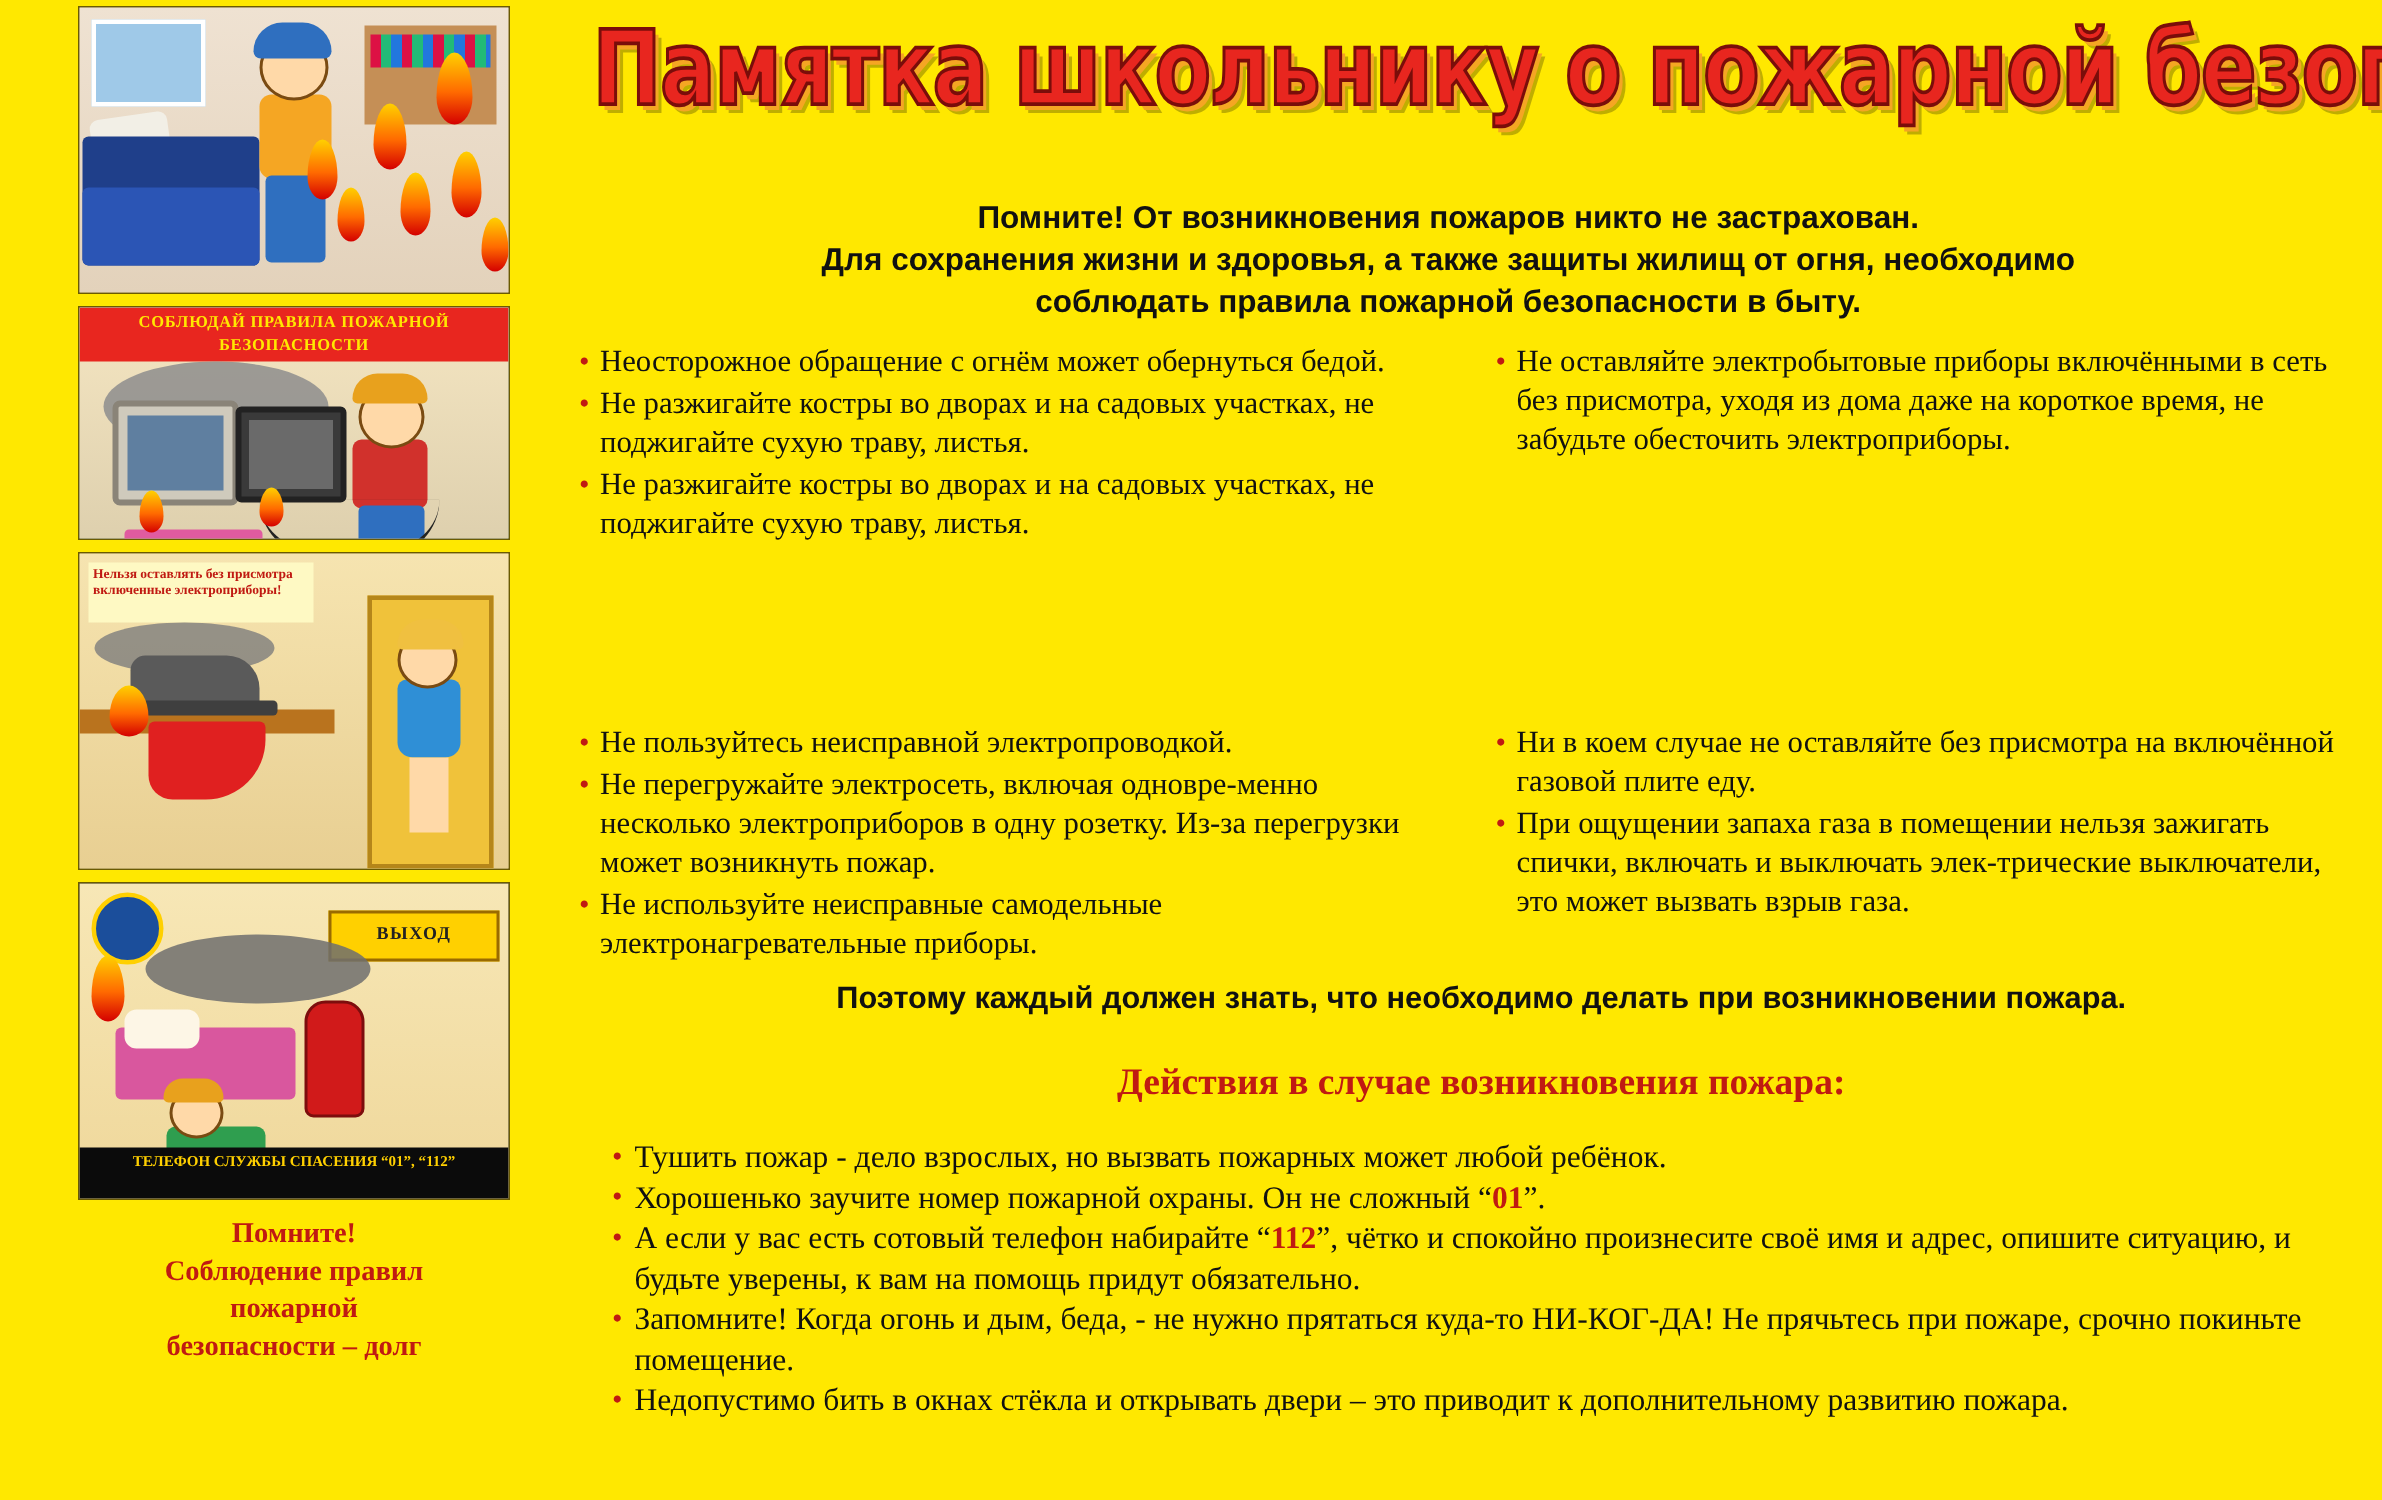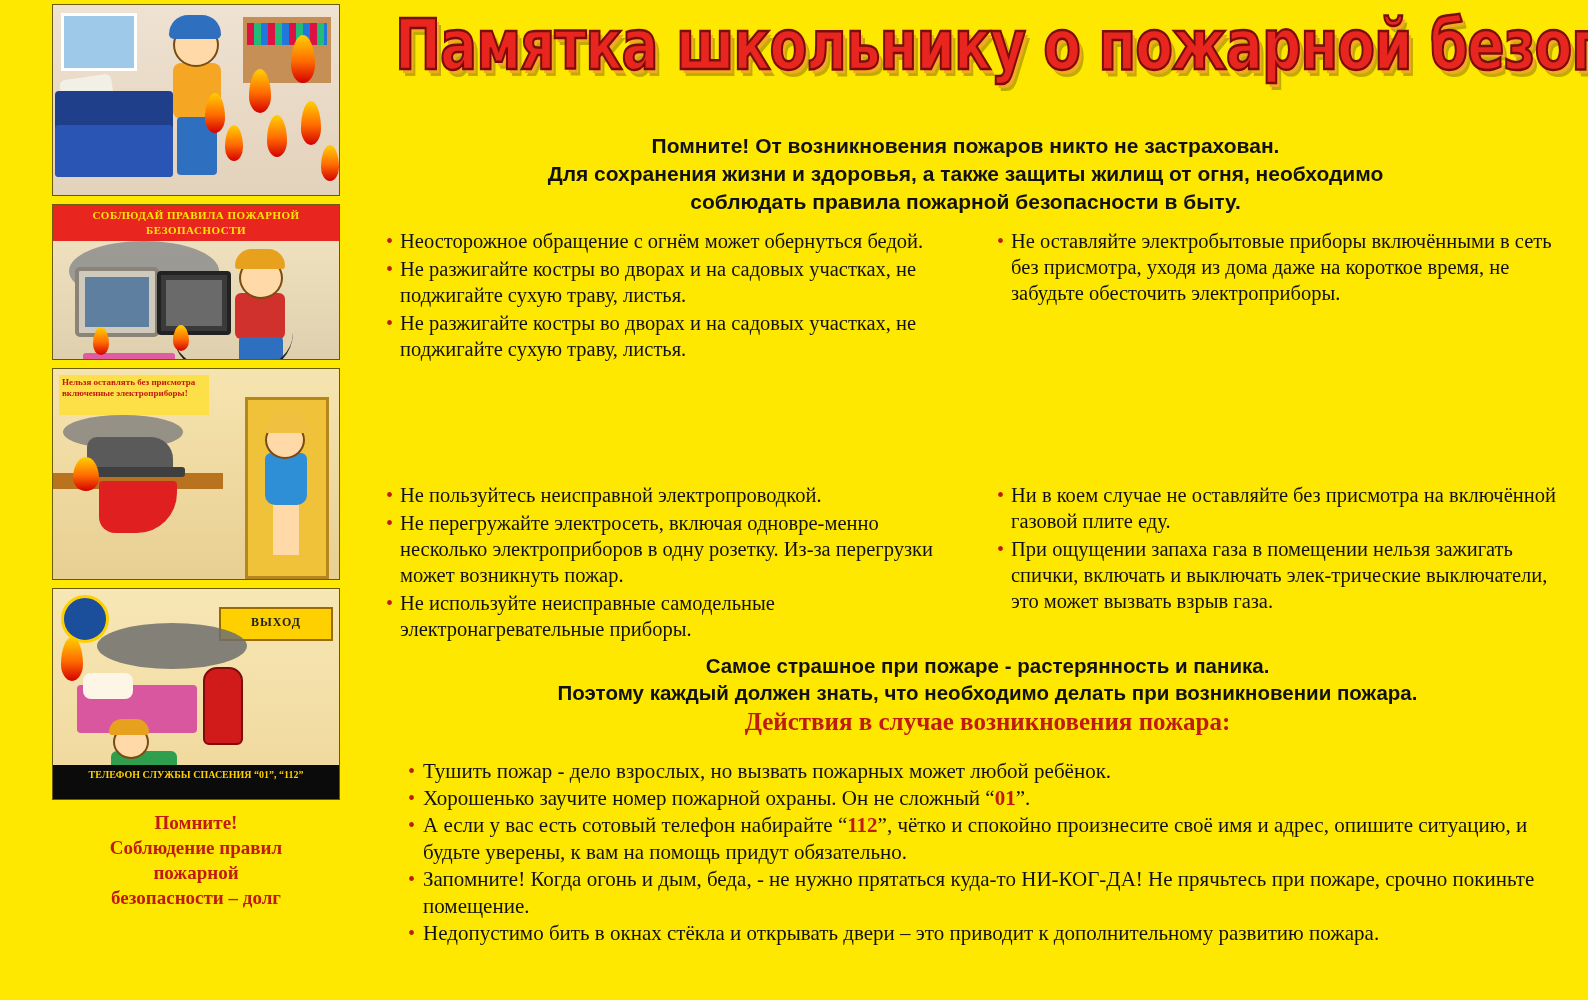--- a/index.html
+++ b/index.html
@@ -66,21 +66,21 @@
   .p2-tv:after { content:""; position:absolute; inset:5px; background:#6a6a6a; }
   .p2-boy-head { position:absolute; left:186px; top:52px; width:40px; height:38px; background:#ffd9a8; border-radius:50%; border:2px solid #7a4b12; }
   .p2-boy-hair { position:absolute; left:182px; top:44px; width:50px; height:20px; background:#e8a11d; border-radius:20px 20px 4px 4px; }
   .p2-boy-body { position:absolute; left:182px; top:88px; width:50px; height:46px; background:#d1312c; border-radius:6px; }
   .p2-boy-legs { position:absolute; left:186px; top:132px; width:44px; height:42px; background:#2f6fbf; border-radius:4px; }
   .p2-keyboard { position:absolute; left:30px; top:148px; width:92px; height:22px; background:#e05ba0; border-radius:3px; }
   .p2-wire { position:absolute; left:120px; top:128px; width:120px; height:34px; border-bottom:4px solid #222; border-radius:0 0 60px 60px; }
 
   
   .p3-bg { position:absolute; inset:0; background:linear-gradient(#f6e4b0,#e8cf92); }
-  .p3-note { position:absolute; left:6px; top:6px; width:150px; height:40px; background:#fde047; }
+  .p3-note { position:absolute; left:6px; top:6px; width:150px; height:40px; background:#fef9c3; }
   .p3-note span { display:block; font-size:9px; color:#c01a12; font-weight:bold; line-height:11px; padding:2px 3px; }
   .p3-table { position:absolute; left:0; top:104px; width:170px; height:16px; background:#b9731e; }
   .p3-iron { position:absolute; left:34px; top:68px; width:86px; height:38px; background:#5a5a5a; border-radius:10px 22px 4px 4px; }
   .p3-iron:after { content:""; position:absolute; left:-6px; top:30px; width:104px; height:10px; background:#3f3f3f; border-radius:3px; }
   .p3-cloth { position:absolute; left:46px; top:112px; width:78px; height:52px; background:#e02020; border-radius:4px 4px 40px 16px; }
   .p3-smoke { position:absolute; left:10px; top:46px; width:120px; height:34px; background:#7d7d7d; border-radius:50%; opacity:.8; }
   .p3-door { position:absolute; right:10px; top:28px; width:78px; height:176px; background:#f0c23a; border:3px solid #b5861a; }
   .p3-girl-head { position:absolute; right:34px; top:52px; width:36px; height:34px; background:#ffd9a8; border-radius:50%; border:2px solid #7a4b12; }
   .p3-girl-hair { position:absolute; right:30px; top:44px; width:44px; height:20px; background:#f0c040; border-radius:20px 20px 4px 4px; }
   .p3-girl-body { position:absolute; right:32px; top:84px; width:42px; height:52px; background:#2f8fd6; border-radius:6px 6px 10px 10px; }
@@ -140,21 +140,21 @@
     text-align: center;
     font-family: "Liberation Sans", sans-serif;
     font-weight: bold;
     font-size: 21px;
     line-height: 28px;
     color: #111;
   }
 
   
   .cols { position: absolute; left: 384px; top: 228px; width: 1196px; }
-  .col-row { display: flex; gap: 26px; }
+  .col-row { display: flex; gap: 12px; justify-content: space-between; }
   .col { width: 585px; }
   ul.bul { list-style: none; margin: 0; padding: 0; }
   ul.bul li {
     position: relative;
     padding-left: 16px;
     font-family: "Liberation Serif", serif;
     font-size: 20.5px;
     line-height: 26px;
     color: #111;
     margin-bottom: 2px;
@@ -342,21 +342,20 @@
       <div class="col">
         <ul class="bul">
           <li>Ни в коем случае не оставляйте без присмотра на включённой газовой плите еду.</li>
           <li>При ощущении запаха газа в помещении нельзя зажигать спички, включать и выключать элек-трические выключатели, это может вызвать взрыв газа.</li>
         </ul>
       </div>
     </div>
   </div>
 
   <div class="mid">
-    <div>Самое страшное при пожаре - растерянность и паника.</div>
     <div>Поэтому каждый должен знать, что необходимо делать при возникновении пожара.</div>
   </div>
 
   <div class="actions-head">Действия в случае возникновения пожара:</div>
 
   <div class="bottom">
     <ul>
       <li><span>Тушить пожар - дело взрослых, но вызвать пожарных может любой ребёнок.</span><span class="num"></span><span></span></li>
       <li><span>Хорошенько заучите номер пожарной охраны. Он не сложный “</span><span class="num">01</span><span>”.</span></li>
       <li><span>А если у вас есть сотовый телефон набирайте “</span><span class="num">112</span><span>”, чётко и спокойно произнесите своё имя и адрес, опишите ситуацию, и будьте уверены, к вам на помощь придут обязательно.</span></li>

